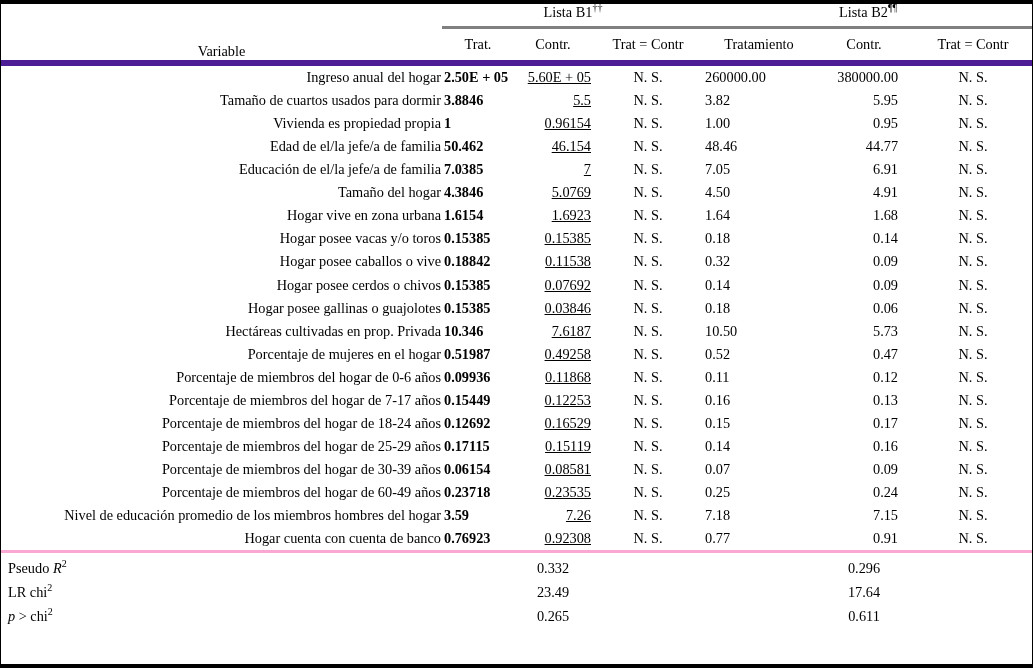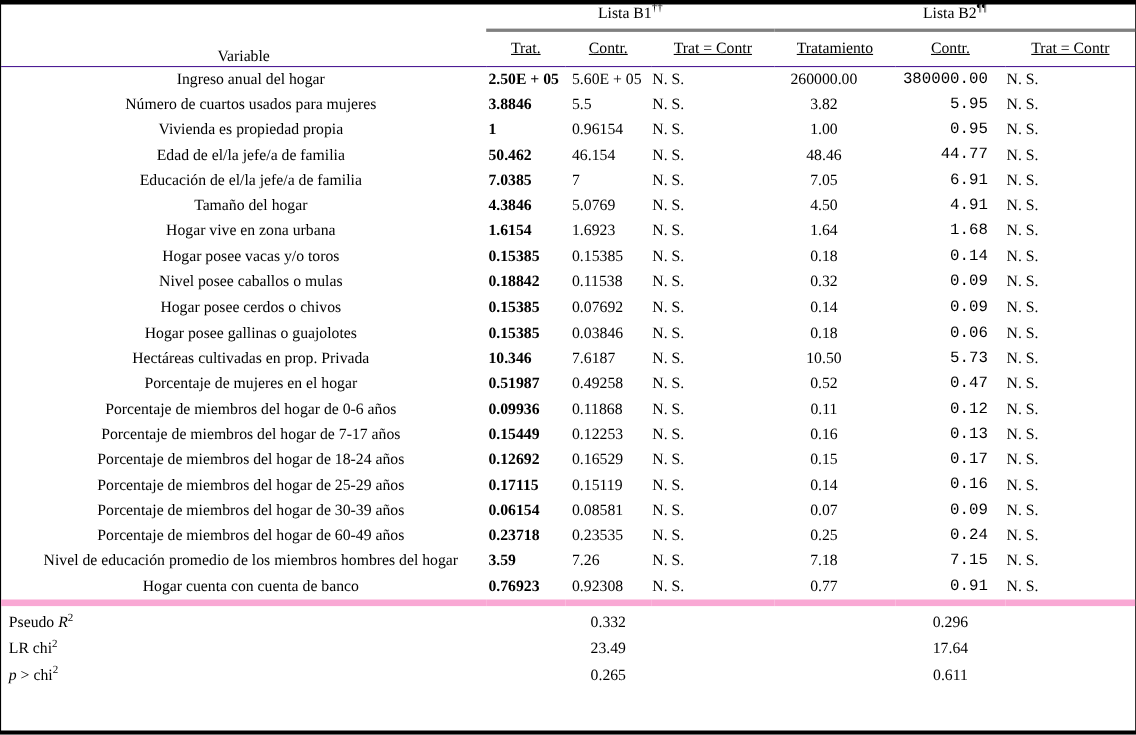--- a/index.html
+++ b/index.html
@@ -76,49 +76,48 @@
 
   .sub-head-row td {
     text-align: center;
     padding-top: 7px;
     padding-bottom: 7px;
     font-size: 14.3px;
     white-space: nowrap;
   }
 
   .rule-under-head {
-    border-bottom: 1px solid #4c1d95;
-    text-decoration: underline;
+    border-bottom: 6px solid #4c1d95;
   }
 
   
   tbody.data-body td {
     font-size: 14.3px;
     padding-top: 2.1px;
     padding-bottom: 2.1px;
     line-height: 1.32;
     white-space: nowrap;
   }
   td.var-cell {
-    text-align: center;
+    text-align: right;
     padding-left: 14px;
   }
   td.num {
     text-align: left;
     padding-left: 4px;
   }
   td.num-b1t  { text-align: left;  padding-left: 2px; font-weight: bold; }
-  td.num-b1c  { text-align: left;  padding-left: 6px; }
-  td.ns       { }
-  td.num-b2t  { text-align: center; padding-right: 21px; }
-  td.num-b2c  { text-align: right; padding-right: 16px; font-family: Liberation Mono, monospace; }
+  td.num-b1c  { text-align: right;  padding-left: 6px; text-decoration: underline; }
+  td.ns       { text-align: center; }
+  td.num-b2t  { text-align: left; padding-right: 21px; }
+  td.num-b2c  { text-align: right; padding-right: 16px; }
 
   
   tbody.stats-body tr:first-child td {
-    border-top: 6px solid #f9a8d4;
+    border-top: 3px solid #f9a8d4;
     padding-top: 6px;
   }
   tbody.stats-body td {
     font-size: 14.3px;
     padding-top: 2.4px;
     padding-bottom: 2.4px;
     line-height: 1.34;
     white-space: nowrap;
   }
   td.stat-label {
@@ -173,21 +172,21 @@
         <tr>
           <td class="var-cell">Ingreso anual del hogar</td>
           <td class="num num-b1t">2.50E + 05</td>
           <td class="num num-b1c">5.60E + 05</td>
           <td class="ns">N. S.</td>
           <td class="num-b2t">260000.00</td>
           <td class="num-b2c">380000.00</td>
           <td class="ns">N. S.</td>
         </tr>
         <tr>
-          <td class="var-cell">Número de cuartos usados para mujeres</td>
+          <td class="var-cell">Tamaño de cuartos usados para dormir</td>
           <td class="num num-b1t">3.8846</td>
           <td class="num num-b1c">5.5</td>
           <td class="ns">N. S.</td>
           <td class="num-b2t">3.82</td>
           <td class="num-b2c">5.95</td>
           <td class="ns">N. S.</td>
         </tr>
         <tr>
           <td class="var-cell">Vivienda es propiedad propia</td>
           <td class="num num-b1t">1</td>
@@ -236,21 +235,21 @@
         <tr>
           <td class="var-cell">Hogar posee vacas y/o toros</td>
           <td class="num num-b1t">0.15385</td>
           <td class="num num-b1c">0.15385</td>
           <td class="ns">N. S.</td>
           <td class="num-b2t">0.18</td>
           <td class="num-b2c">0.14</td>
           <td class="ns">N. S.</td>
         </tr>
         <tr>
-          <td class="var-cell">Nivel posee caballos o mulas</td>
+          <td class="var-cell">Hogar posee caballos o vive</td>
           <td class="num num-b1t">0.18842</td>
           <td class="num num-b1c">0.11538</td>
           <td class="ns">N. S.</td>
           <td class="num-b2t">0.32</td>
           <td class="num-b2c">0.09</td>
           <td class="ns">N. S.</td>
         </tr>
         <tr>
           <td class="var-cell">Hogar posee cerdos o chivos</td>
           <td class="num num-b1t">0.15385</td>

